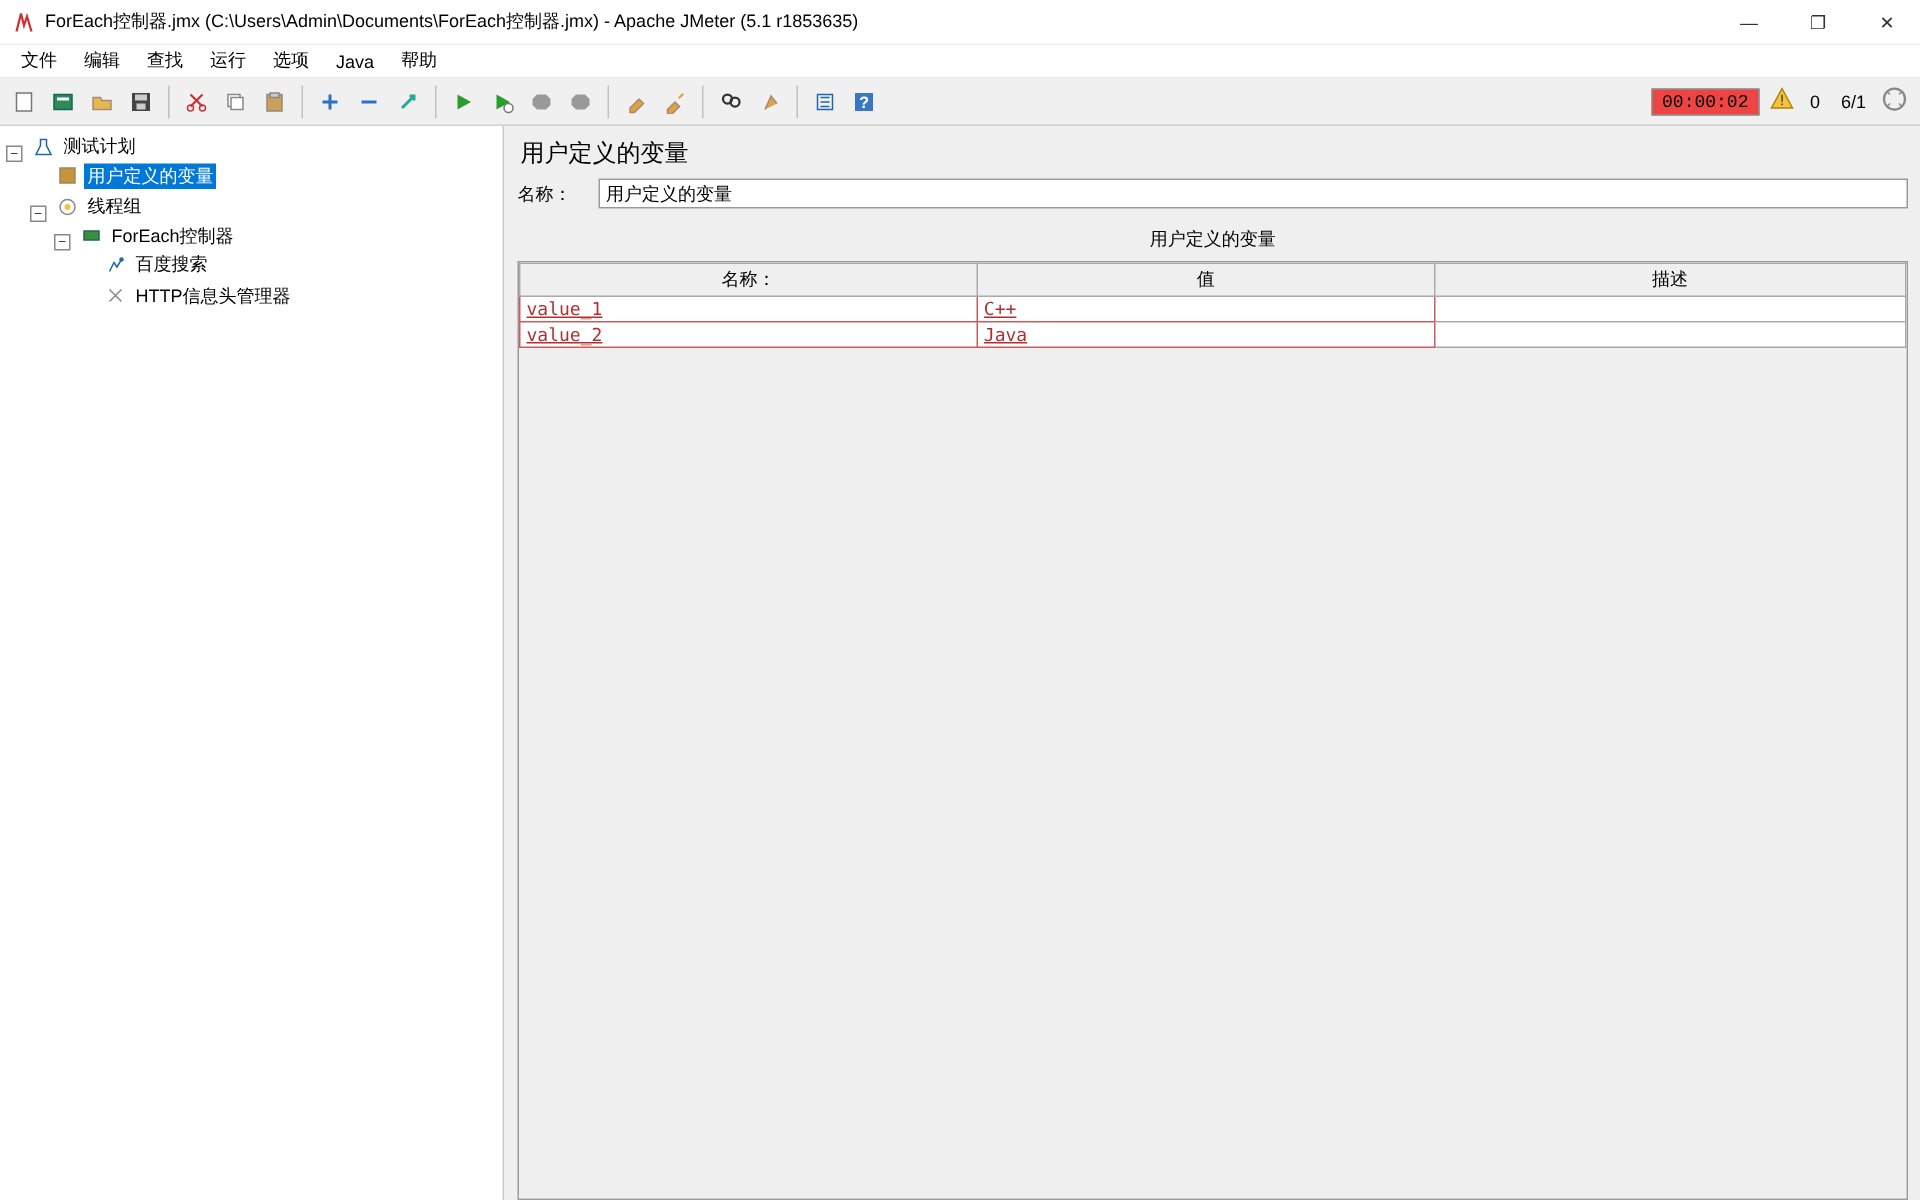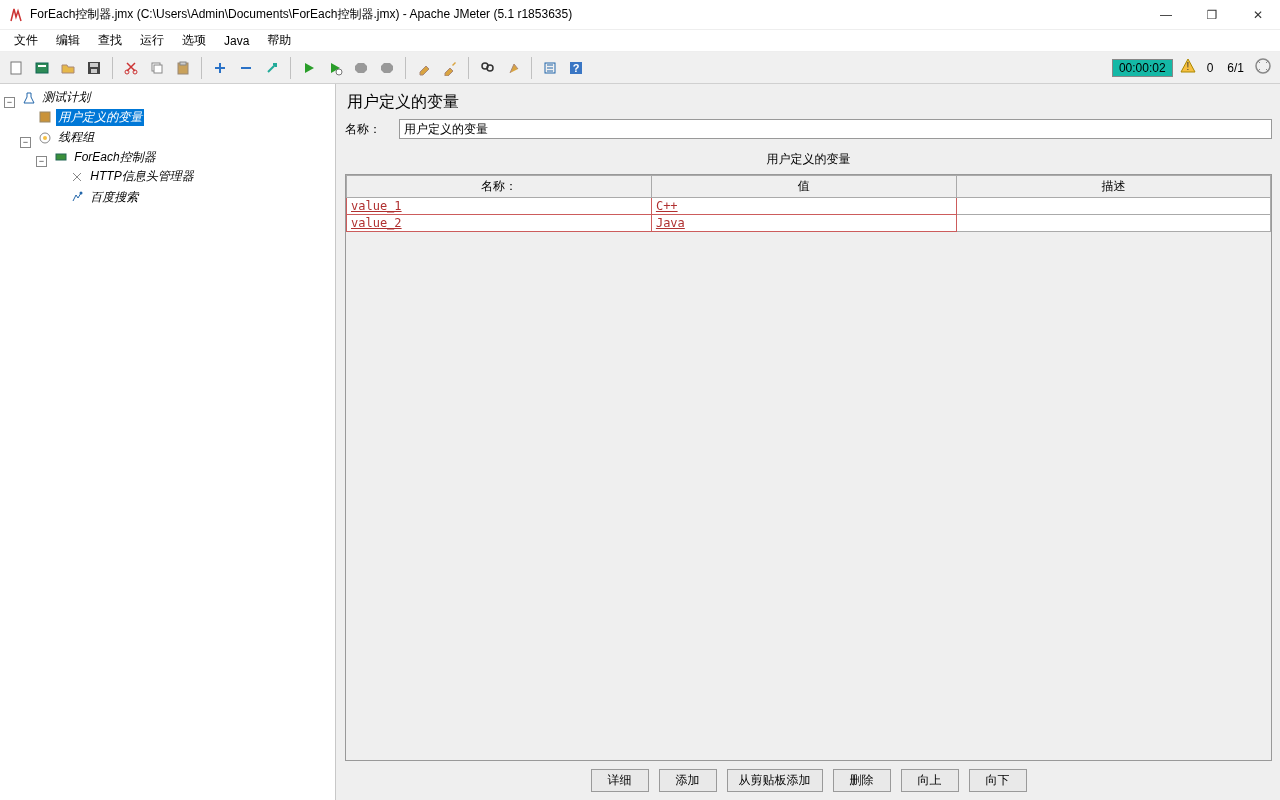--- a/index.html
+++ b/index.html
@@ -53,22 +53,22 @@
     display: flex; align-items: center; justify-content: center;
     cursor: default;
     border: 1px solid transparent;
     border-radius: 2px;
   }
   .tool-sep { width: 1px; height: 22px; background: #c0c0c0; margin: 0 4px; }
   .tool-right { display: flex; align-items: center; gap: 6px; padding-right: 4px;}
   .timer-box {
     border: 1px solid #888;
     padding: 1px 6px;
-    background: #14b8a6;
-    font-family: Liberation Sans, sans-serif;
+    background: #ef4444;
+    font-family: Liberation Mono, monospace;
     font-size: 12px;
     margin-left: 12px;
   }
   .status-counts { font-size: 12px; padding: 0 4px; }
   
   .main {
     flex: 1;
     display: flex;
     overflow: hidden;
   }
@@ -90,21 +90,21 @@
   .tree .expander {
     width: 11px; height: 11px;
     border: 1px solid #888;
     display: inline-flex; align-items: center; justify-content: center;
     font-size: 9px; line-height: 1;
     background: #fff; color: #333; cursor: default;
     margin-right: 2px;
   }
   .tree .noexpand { width: 13px; display:inline-block; }
   .tree .node-icon { width: 14px; height: 14px; display: inline-flex; align-items:center; justify-content:center;}
-  .tree .node-label { padding: 0 2px; font-style: italic; }
+  .tree .node-label { padding: 0 2px; }
   .tree .selected .node-label { background: #0078d7; color: #fff; }
   
   .right-panel {
     flex: 1;
     display: flex;
     flex-direction: column;
     background: #efefef;
     border-left: 1px solid #efefef;
   }
   .panel-header {
@@ -391,36 +391,36 @@
                       </svg>
                     </span>
                   <span class="node-label">ForEach控制器</span>
                 </span>
                 <ul>
                   <li>
                     <span class="noexpand"></span>
                     <span class="node">
                       <span class="node-icon">
                           <svg width="14" height="14">
-                            <path d="M3 11l4-4 4 4M3 3l4 4 4-4" stroke="#888" fill="none"></path>
+                            <path d="M3 11l3-6 2 3 3-5" stroke="#26a" fill="none"></path>
+                            <circle cx="11" cy="3" r="1.5" fill="#26a"></circle>
                           </svg>
                         </span>
-                      <span class="node-label">HTTP信息头管理器</span>
+                      <span class="node-label">百度搜索</span>
                     </span>
                   </li>
                   <li>
                     <span class="noexpand"></span>
                     <span class="node">
                       <span class="node-icon">
                           <svg width="14" height="14">
-                            <path d="M3 11l3-6 2 3 3-5" stroke="#26a" fill="none"></path>
-                            <circle cx="11" cy="3" r="1.5" fill="#26a"></circle>
+                            <path d="M3 11l4-4 4 4M3 3l4 4 4-4" stroke="#888" fill="none"></path>
                           </svg>
                         </span>
-                      <span class="node-label">百度搜索</span>
+                      <span class="node-label">HTTP信息头管理器</span>
                     </span>
                   </li>
                 </ul>
               </li>
             </ul>
           </li>
         </ul>
       </li>
     </ul>
   </div>
@@ -456,22 +456,14 @@
           </tr>
           <tr>
             <td>value_2</td>
             <td>Java</td>
             <td class="desc"></td>
           </tr>
         </tbody>
       </table>
       <div class="var-table-filler"></div>
     </div>
-    <div class="bottom-btn-row">
-      <span class="btn">详细</span>
-      <span class="btn">添加</span>
-      <span class="btn wide">从剪贴板添加</span>
-      <span class="btn">删除</span>
-      <span class="btn">向上</span>
-      <span class="btn">向下</span>
-    </div>
   </div>
 </div>
 
 </body></html>

